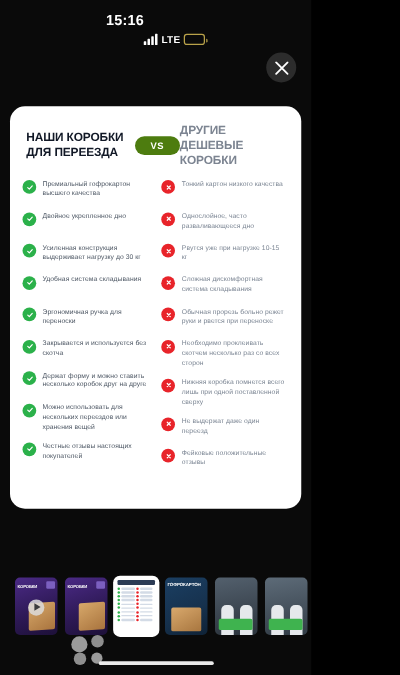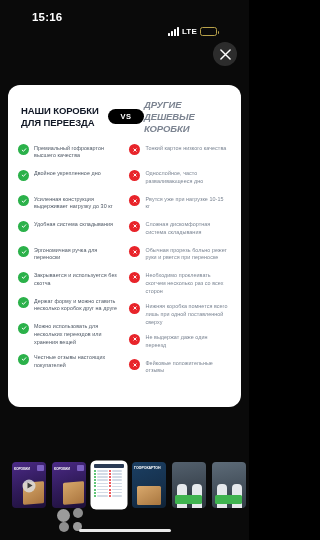--- a/index.html
+++ b/index.html
@@ -6,22 +6,22 @@
   html,body{ background:#000; }
   body{
     width:249px; height:540px; position:relative; overflow:hidden;
     font-family:"Liberation Sans", sans-serif;
     background:#0a0a0a;
   }
 
   
   .statusbar{
     position:absolute; top:0; left:0; width:249px; height:34px;
-    display:flex; align-items:center; justify-content:space-between;
-    padding:0 32px; color:#fff; z-index:30;
+    display:flex; align-items:center; justify-content:center;
+    padding:0 16px; color:#fff; z-index:30;
   }
   .clock{ font-size:11.5px; font-weight:bold; letter-spacing:.2px; }
   .status-right{ display:flex; align-items:center; gap:3px;margin-top:28px; }
   .bars{ display:flex; align-items:flex-end; gap:1px; height:9px; }
   .bars i{ display:block; width:2px; background:#fff; border-radius:.5px; }
   .bars i:nth-child(1){ height:3px; }
   .bars i:nth-child(2){ height:5px; }
   .bars i:nth-child(3){ height:7px; }
   .bars i:nth-child(4){ height:9px; }
   .lte{ font-size:8px; font-weight:bold; letter-spacing:.2px; }
@@ -55,23 +55,23 @@
   
   .cmp-header{
     display:flex; align-items:center; justify-content:space-between;
     padding:0 2px 0 3px; margin-bottom:9px;
   }
   .title{
     font-size:9.5px; font-weight:bold; line-height:1.25;
     color:#111826; letter-spacing:-.1px; text-transform:uppercase;
     width:92px;
   }
-  .title.right{ color:#7c8491; width:88px;font-style:italic; }
+  .title.right{ color:#7c8491; width:88px; }
   .vs-badge{
-    width:36px; height:15px; border-radius:8px; background:#000000;
+    width:36px; height:15px; border-radius:8px; background:#4d7c0f;
     color:#ffffff; font-size:7.5px; font-weight:bold; letter-spacing:.4px;
     display:flex; align-items:center; justify-content:center; flex:0 0 auto;
   }
 
   
   .cmp-body{ display:flex; gap:8px; }
   .col{ width:50%; display:flex; flex-direction:column; gap:6.5px; }
   .col.right-col{ padding-left:2px; }
 
   .feat{ display:flex; gap:5px; align-items:flex-start; min-height:19px; }

